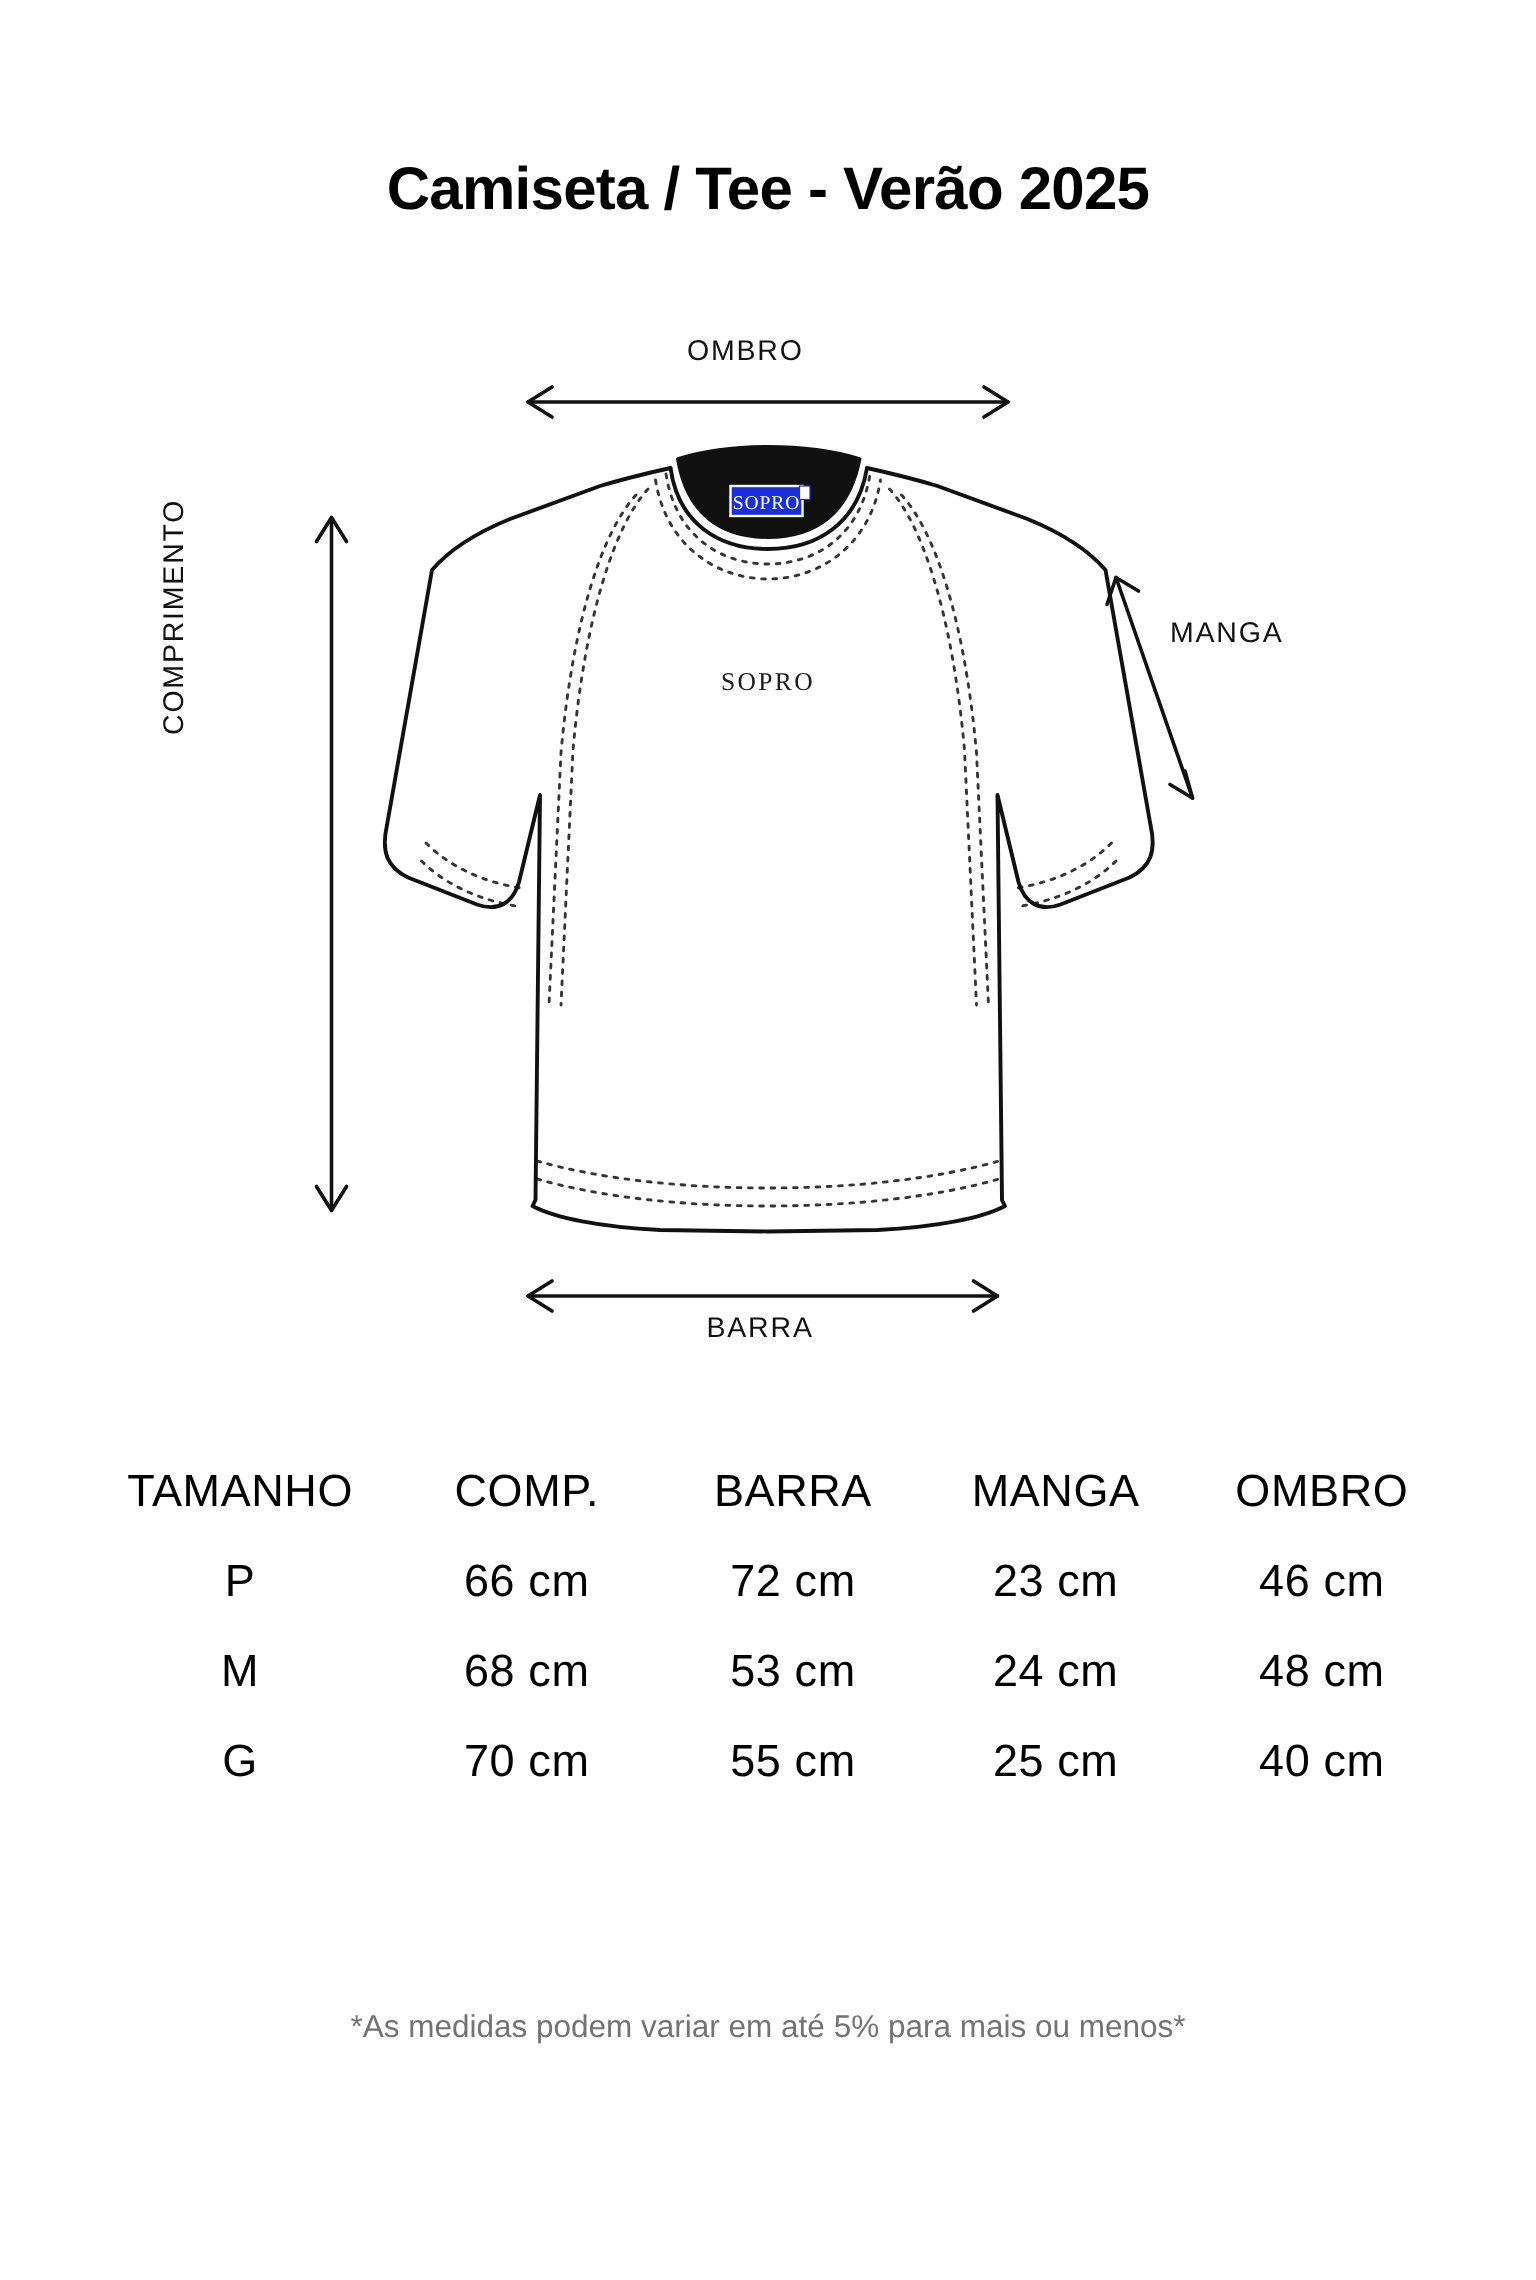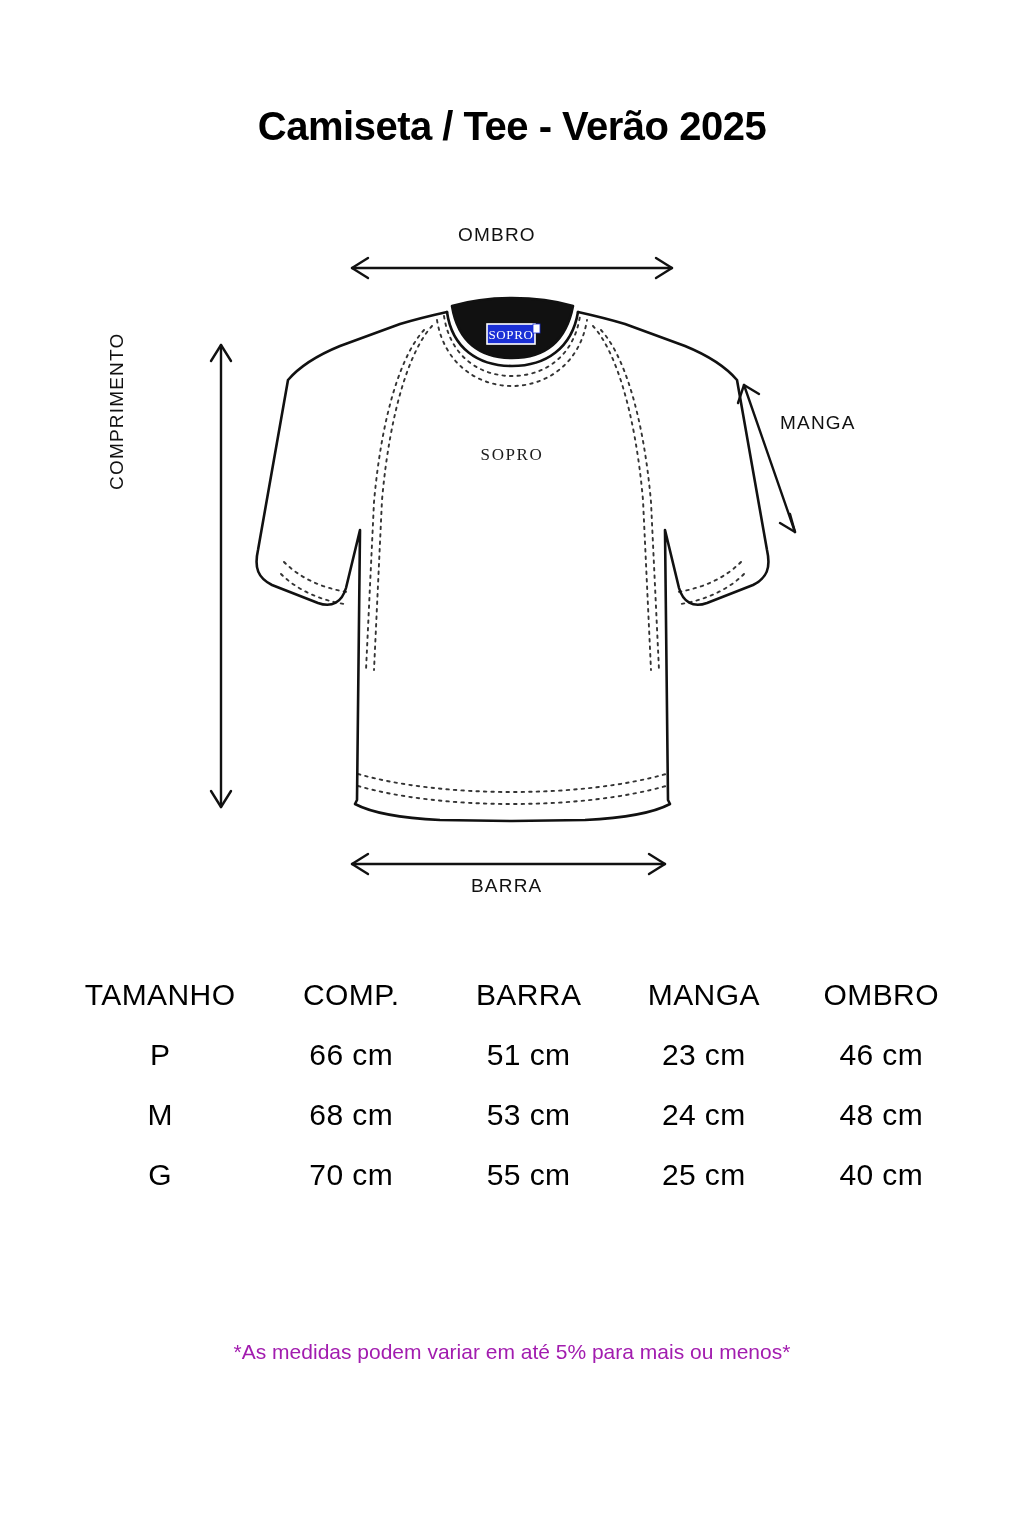--- a/index.html
+++ b/index.html
@@ -89,21 +89,21 @@
   .size-table col.c-ombro { width: 19.5%; }
 
   
   .footnote {
     position: absolute;
     top: 1340px;
     left: 0;
     width: 1024px;
     text-align: center;
     font-size: 21px;
-    color: #a21caf;
+    color: #737373;
   }
 </style>
 </head>
 <body>
 
 <div class="page">
 
   <div class="title">Camiseta / Tee - Verão 2025</div>
 
   <div class="diagram">
@@ -228,21 +228,21 @@
         <th>COMP.</th>
         <th>BARRA</th>
         <th>MANGA</th>
         <th>OMBRO</th>
       </tr>
     </thead>
     <tbody>
       <tr>
         <td>P</td>
         <td>66 cm</td>
-        <td>51 cm</td>
+        <td>72 cm</td>
         <td>23 cm</td>
         <td>46 cm</td>
       </tr>
       <tr>
         <td>M</td>
         <td>68 cm</td>
         <td>53 cm</td>
         <td>24 cm</td>
         <td>48 cm</td>
       </tr>

